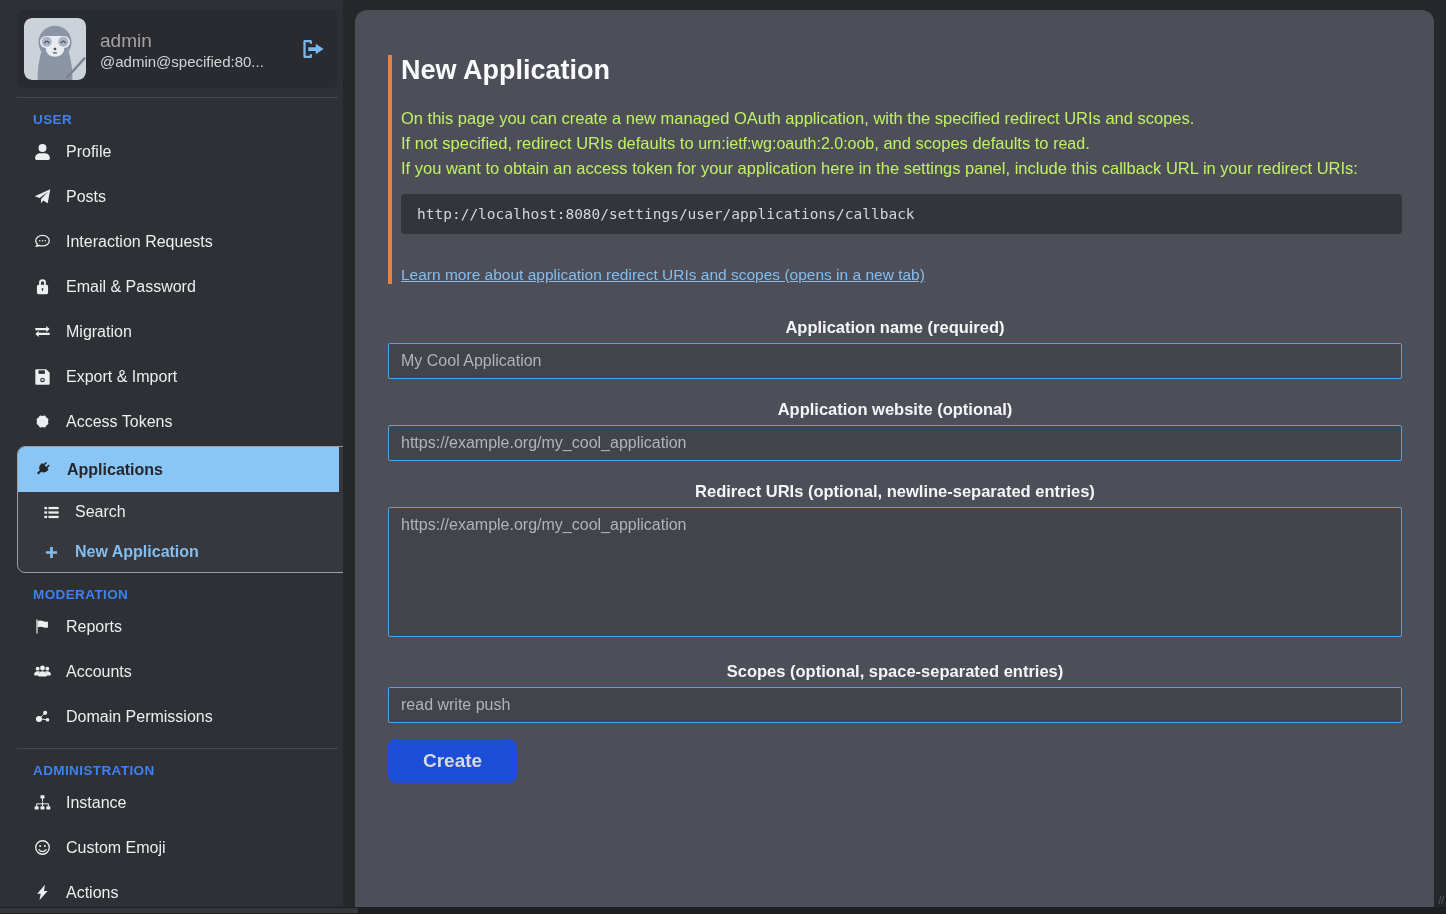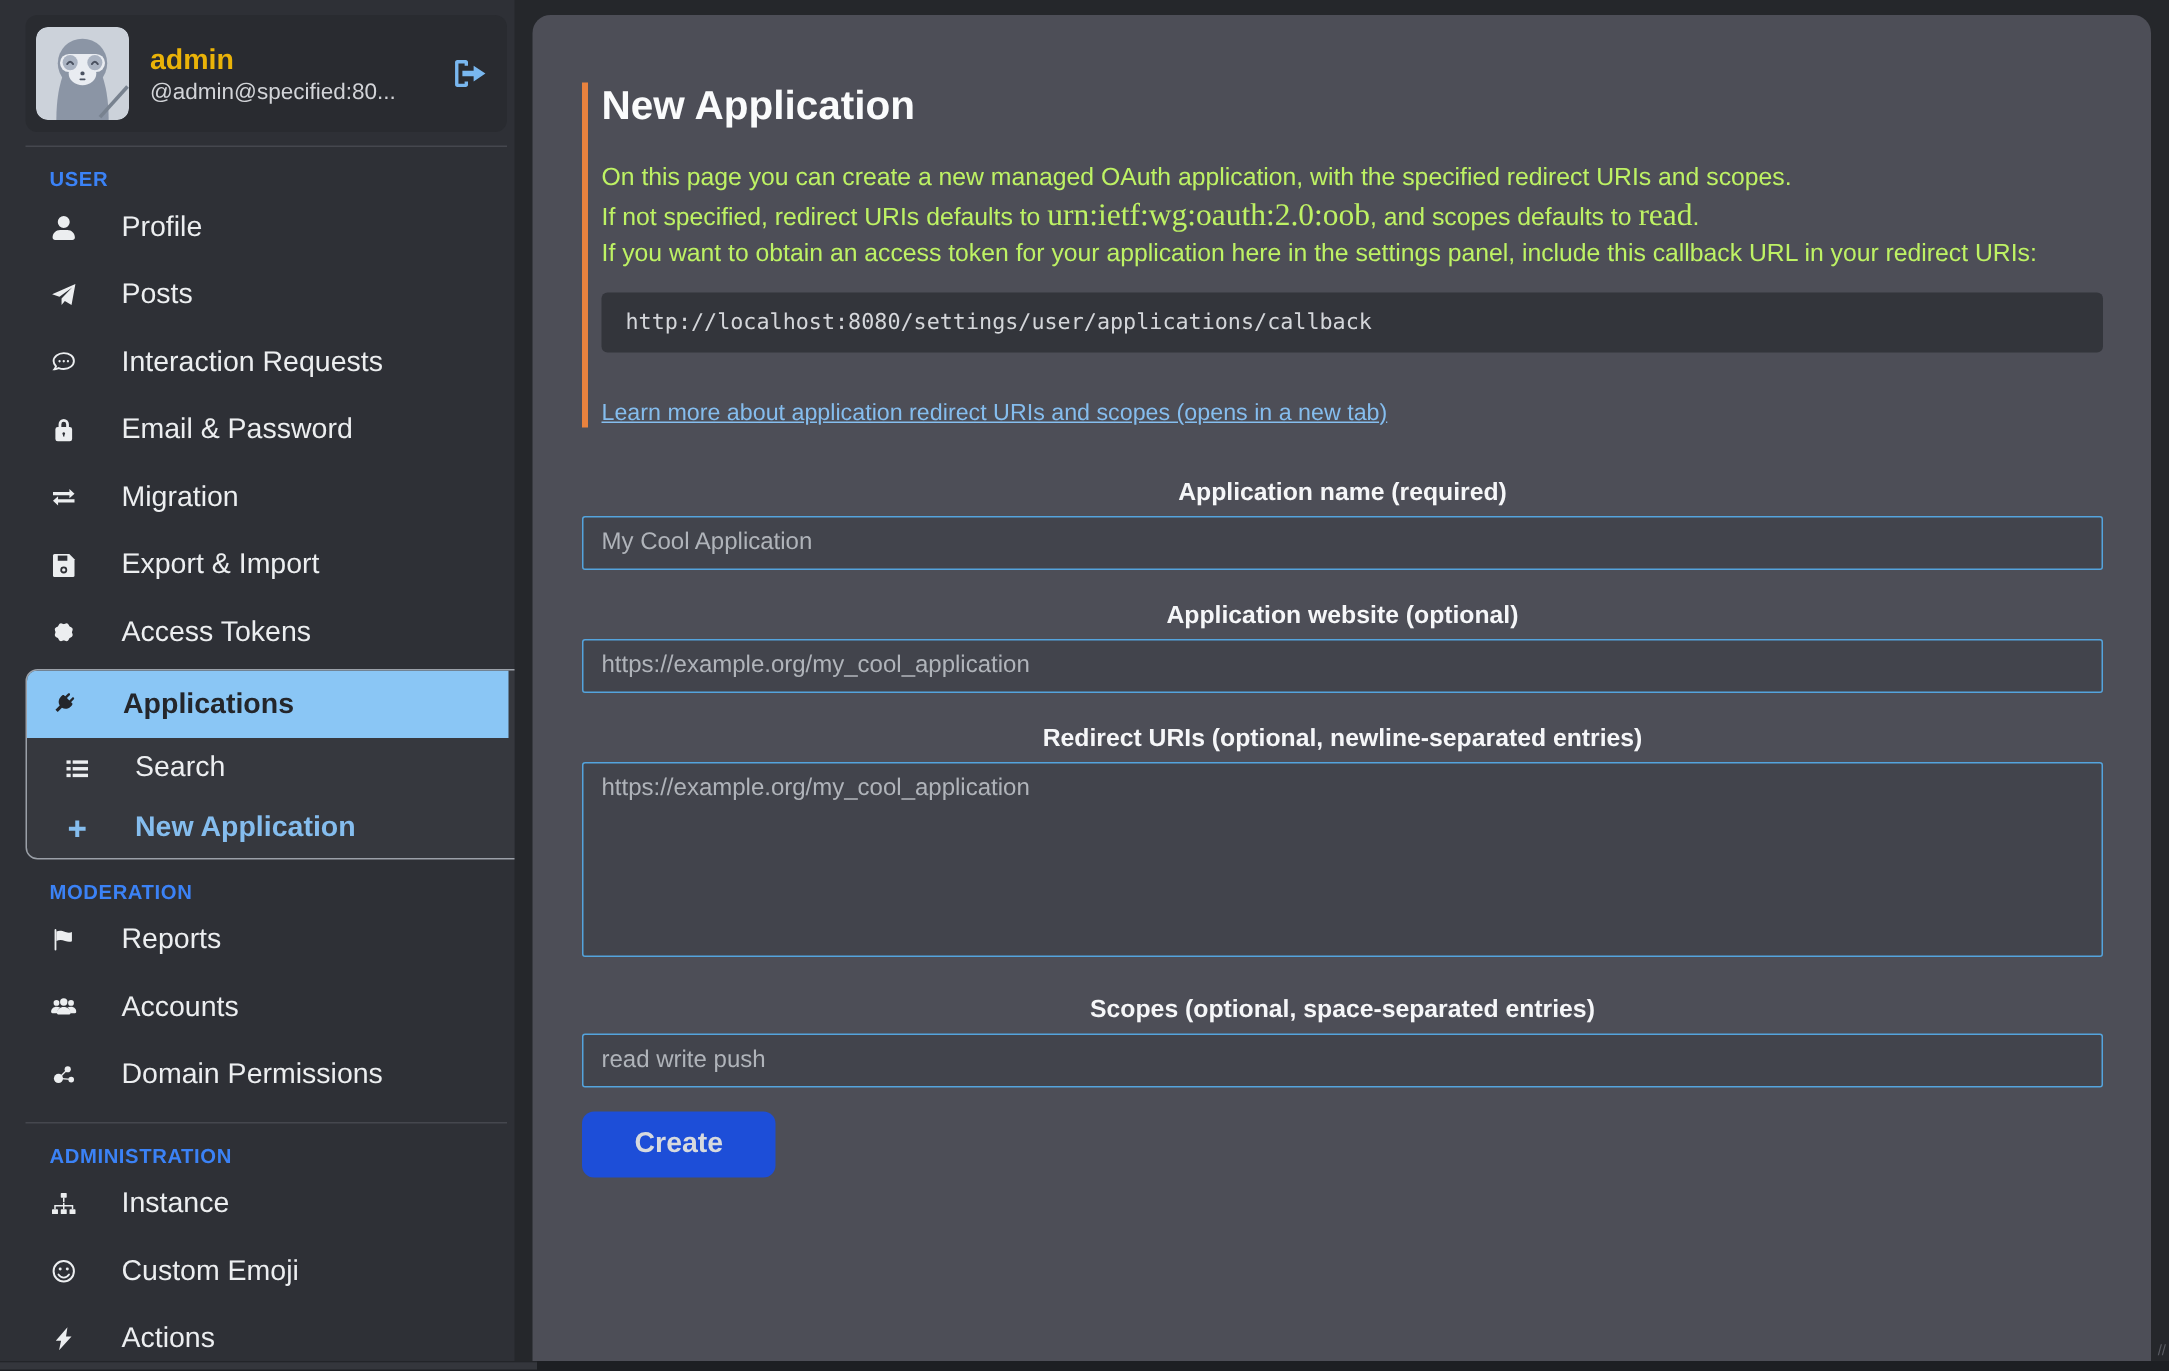--- a/index.html
+++ b/index.html
@@ -18,32 +18,32 @@
     overflow:hidden;
   }
   .user-card {
     width:321px; background:#292b30; border-radius:8px;
     display:flex; align-items:center; gap:14px;
     padding:8px 10px 8px 7px; height:78px;
   }
   .avatar { width:62px; height:62px; border-radius:8px; overflow:hidden; flex:none; }
   .avatar svg { display:block; width:62px; height:62px; }
   .user-meta { flex:1; min-width:0; }
-  .user-name { font-size:19px; font-weight:bold; color:#eab308; line-height:1.35; }
+  .user-name { font-size:19px; font-weight:normal; color:#a3a3a3; line-height:1.35; }
   .user-handle { font-size:15px; color:#d2d4d8; white-space:nowrap; overflow:hidden; }
   .logout { flex:none; color:#79b7ef; padding:2px 4px; cursor:pointer; }
   .logout svg { width:24px; height:24px; fill:currentColor; display:block; }
   .divider { border:0; border-top:1px solid #45474e; width:321px; margin:9px 0 4px 0; }
   .section-label {
     font-size:13.5px; font-weight:bold; color:#3b82f6;
     letter-spacing:.4px; padding-left:16px; margin:14px 0 2px 0;
   }
   .nav-item {
-    width:321px; height:45px; display:flex; align-items:center; gap:30px;
-    padding-left:16px; font-size:19px; color:#eceef0; cursor:pointer;
+    width:321px; height:45px; display:flex; align-items:center; gap:15px;
+    padding-left:16px; font-size:16px; color:#eceef0; cursor:pointer;
   }
   .nav-icon { width:18px; display:flex; justify-content:center; flex:none; }
   .nav-icon svg { width:17px; height:17px; fill:currentColor; display:block; }
   .nav-group {
     width:348px; border:1px solid #9ba0a8; border-radius:8px;
     overflow:hidden; margin:2px 0 6px 0; background:#36383e;
   }
   .nav-group .nav-item.active-parent {
     background:#8ac6f5; color:#24262b; font-weight:bold; border-radius:0;
   }
@@ -52,21 +52,21 @@
   
   .main-wrap { flex:1; padding:10px 12px 0 12px; height:914px; }
   .main-panel {
     width:1079px; height:904px; background:#4d4e57;
     border-radius:12px 12px 0 0;
     padding:45px 32px 0 33px; overflow:hidden;
   }
   .intro { border-left:4px solid #e9823e; padding-left:9px; margin-bottom:34px; }
   .page-title { font-size:27px; font-weight:bold; color:#fafbfc; margin-bottom:20px; }
   .intro-text { font-size:16.5px; line-height:24.5px; color:#bef264;margin-top:16px; }
-  .mono { font-family:Liberation Serif, serif; font-size:21px; }
+  .mono { font-family:Liberation Sans, sans-serif; font-size:16px; }
   .code-block {
     background:#33353b; border-radius:4px; margin:13px 0 32px 0;
     padding:12px 16px; font-family:"DejaVu Sans Mono","Liberation Mono",monospace;
     font-size:14.5px; color:#d4d6da; white-space:nowrap; overflow:hidden;
   }
   .learn-link { font-size:15.5px; color:#85bdee; text-decoration:underline; cursor:pointer; }
   .form-field { margin-bottom:21px; }
   .field-label { display:block; font-size:16.5px; font-weight:bold; color:#f5f6f8; margin-bottom:6px;text-align:center; }
   .text-input, .text-area {
     width:1014px; background:#42444c; border:1.5px solid #54a4dd; border-radius:2px;

